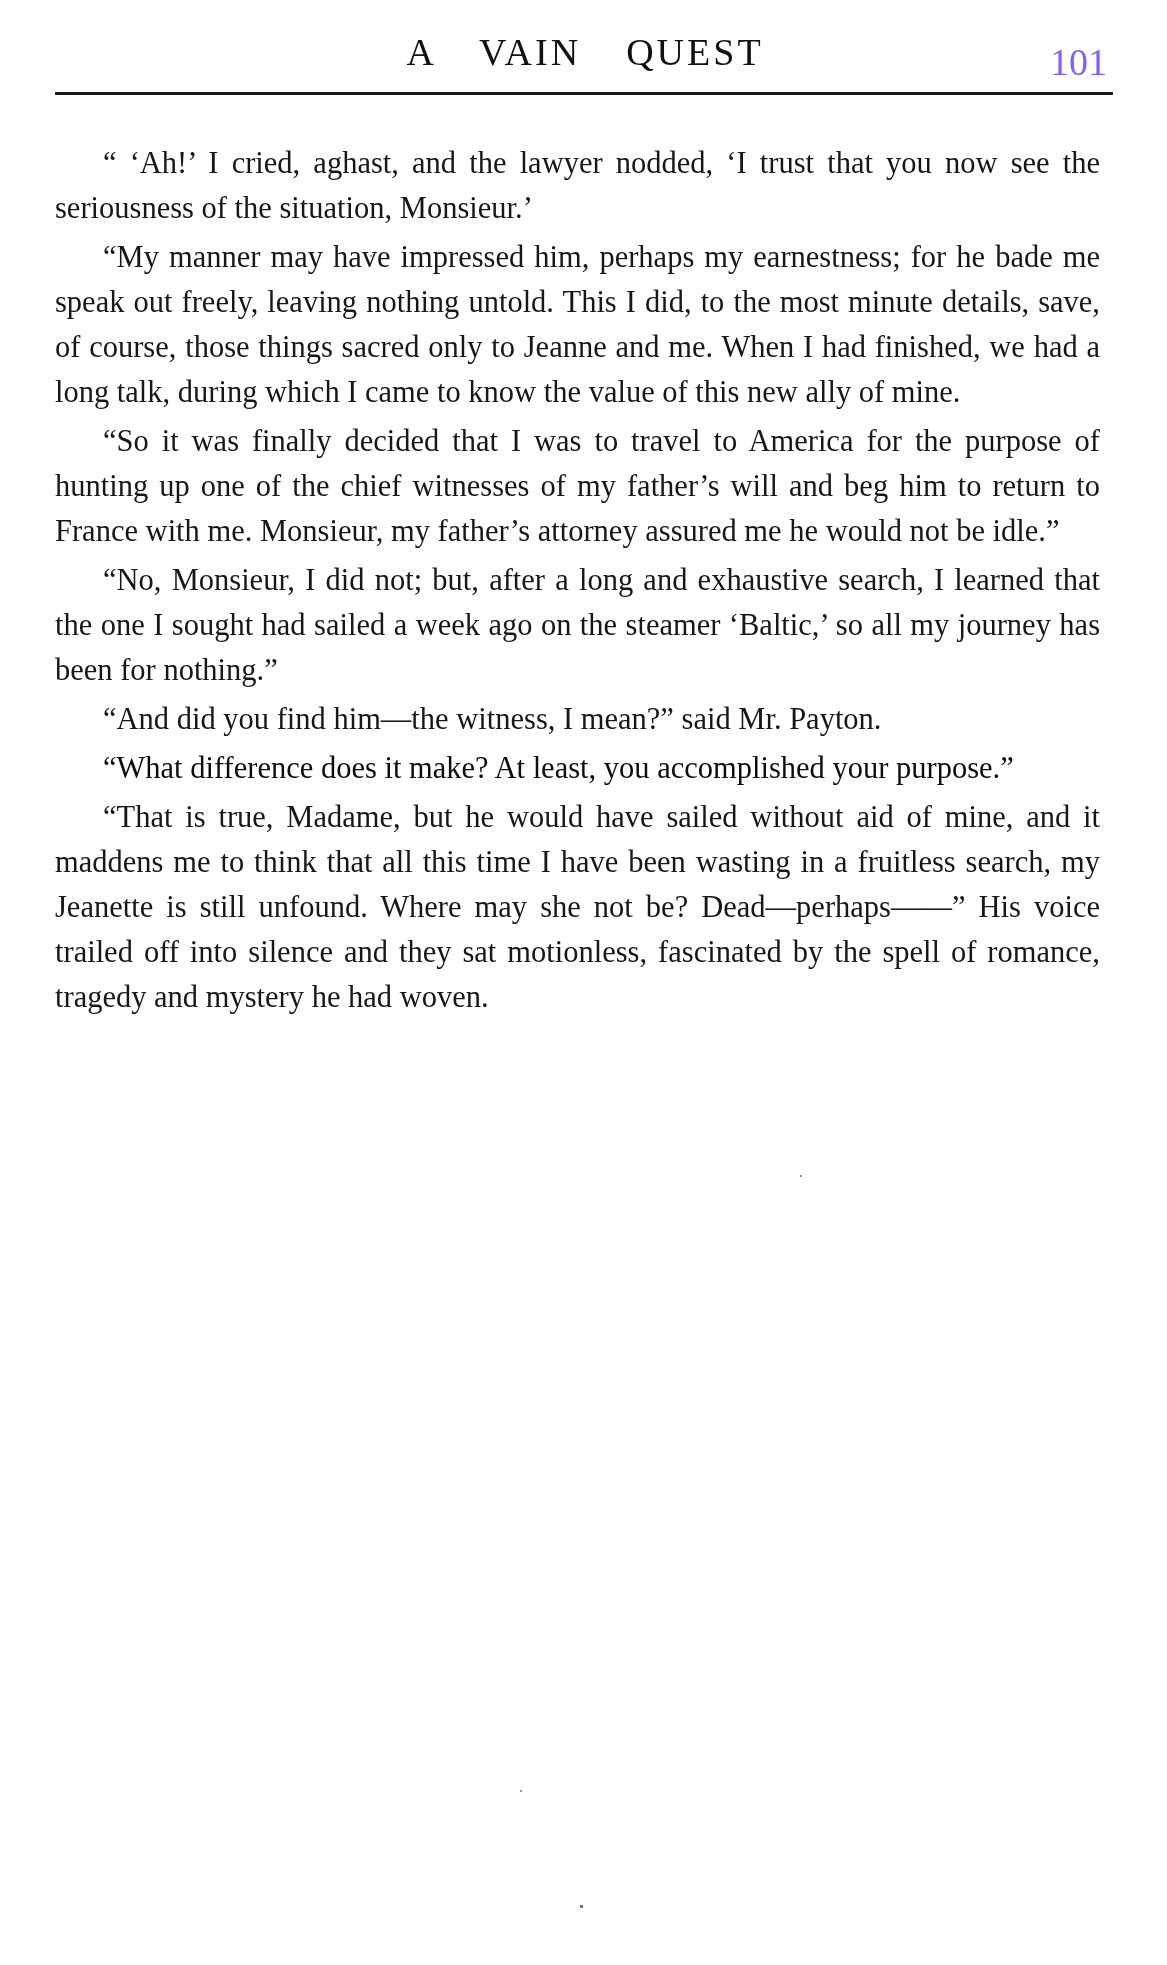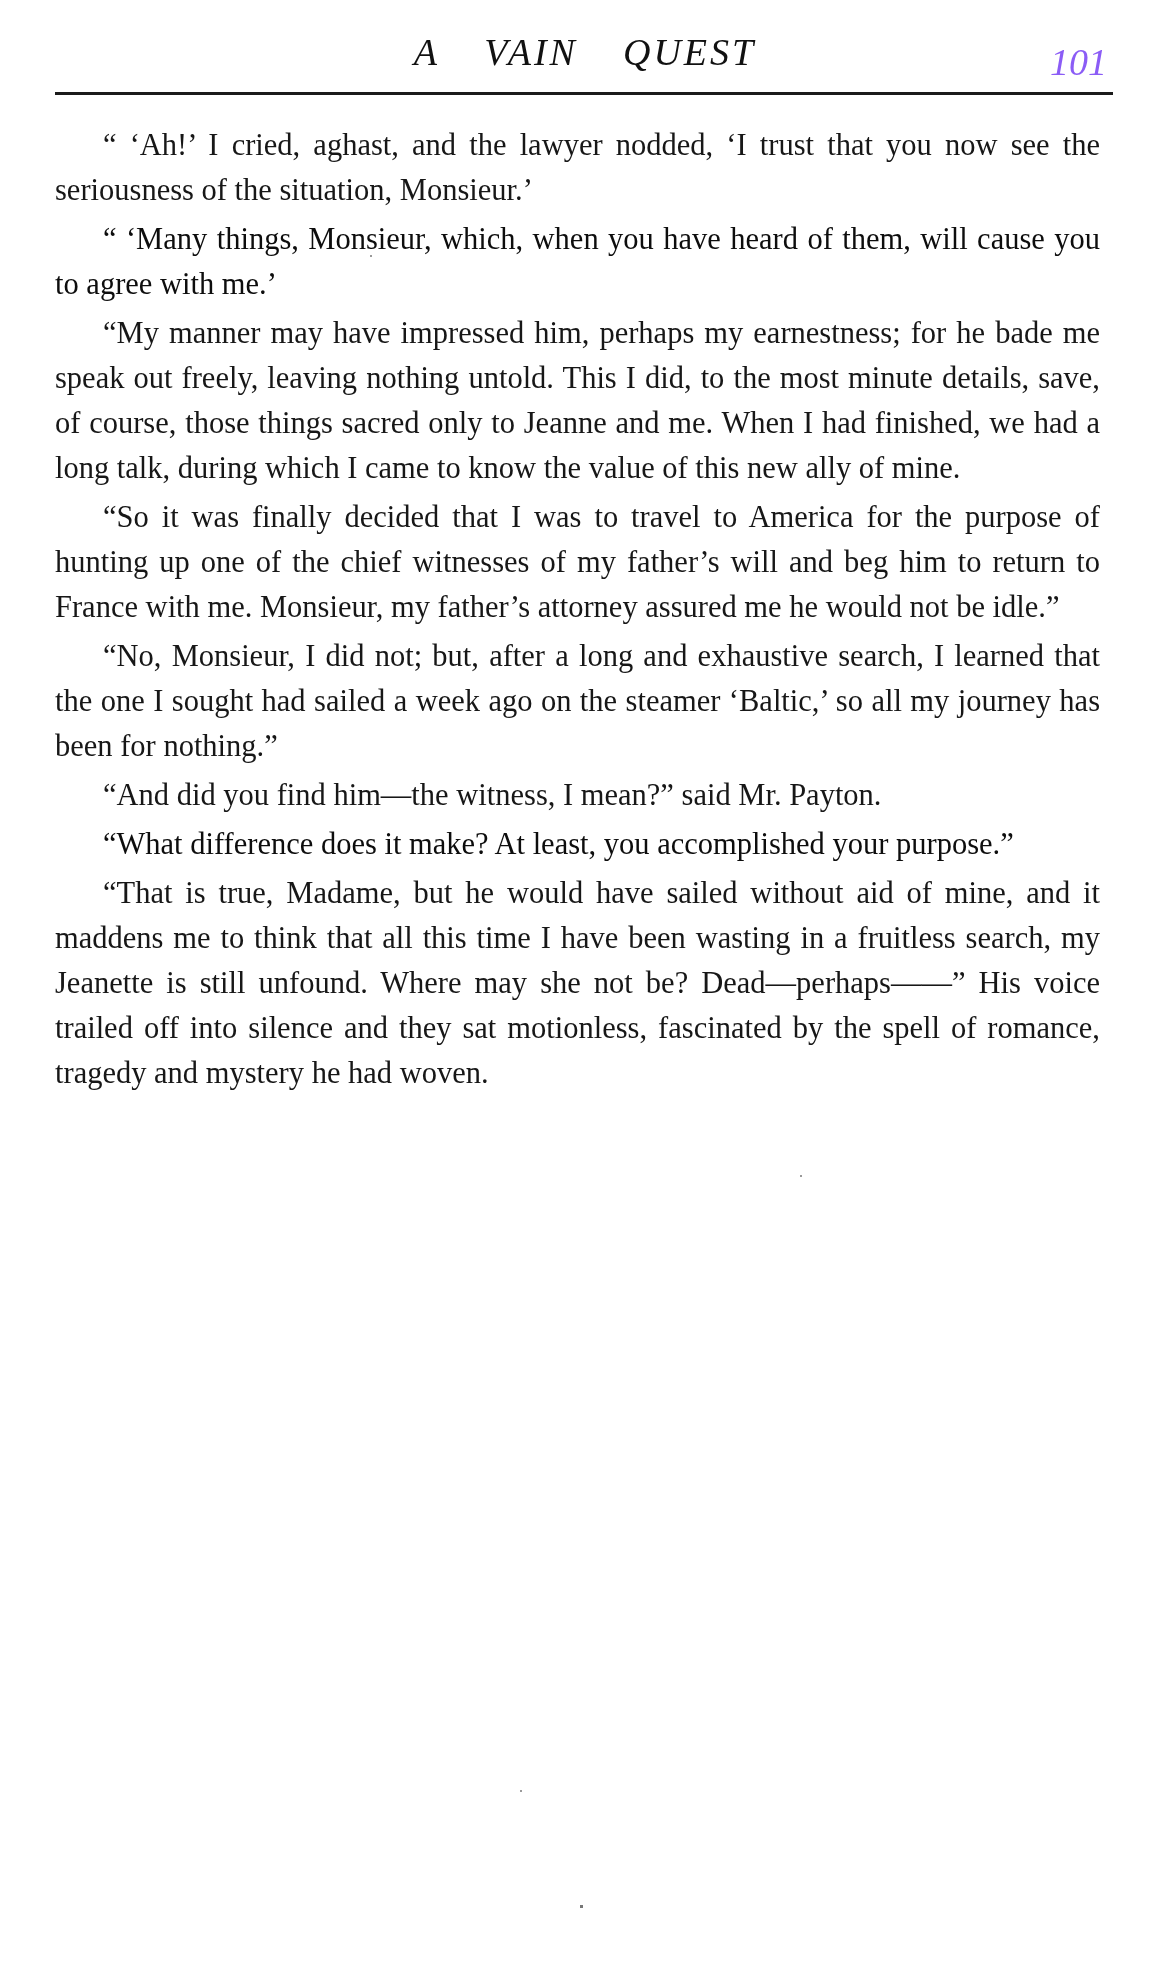--- a/index.html
+++ b/index.html
@@ -28,21 +28,20 @@
     left: 55px;
     top: 30px;
     width: 1060px;
   }
   .header {
     display: flex;
     align-items: baseline;
     justify-content: center;
     position: relative;
     height: 56px;
-    font-style: italic;
   }
   .header-title {
     font-size: 38px;
     letter-spacing: 3px;
     word-spacing: 10px;
     font-family: "Liberation Serif", serif;
     color: #111;
     white-space: pre;
   }
   .header-page-number {
@@ -52,21 +51,21 @@
     font-size: 38px;
     color: #8b5cf6;
   }
   .rule {
     margin-top: 6px;
     height: 3px;
     background: #1b1b1b;
     width: 1058px;
   }
   .body-text {
-    margin-top: 28px;
+    margin-top: 46px;
     width: 1045px;
   }
   p.para {
     margin: 0 0 4px 0;
     font-size: 30.5px;
     line-height: 45px;
     text-align: justify;
     text-justify: inter-word;
     text-indent: 48px;
     color: #171717;
@@ -102,21 +101,20 @@
   <div class="page-inner">
 
     <div class="header">
       <div class="header-title">A  VAIN  QUEST</div>
       <div class="header-page-number">101</div>
     </div>
     <div class="rule"></div>
 
     <div class="body-text">
       <p class="para">“ ‘Ah!’ I cried, aghast, and the lawyer nodded, ‘I trust that you now see the seriousness of the situation, Monsieur.’</p>
-      <p class="para heavy">“ ‘Many things, Monsieur,   which, when you have heard of them, will cause you to agree with me.’</p>
       <p class="para">“My manner may have impressed him, perhaps my earnestness; for he bade me speak out freely, leaving nothing untold.   This I did, to the most minute details, save, of course, those things sacred only to Jeanne and me. When I had finished, we had a long talk, during which I came to know the value of this new ally of mine.</p>
       <p class="para">“So it was finally decided that I was to travel to America for the purpose of hunting up one of the chief witnesses of my father’s will and beg him to return to France with me.   Monsieur, my father’s attorney assured me he would not be idle.”</p>
       <p class="para">“No, Monsieur, I did not; but, after a long and exhaustive search, I learned that the one I sought had sailed a week ago on the steamer ‘Baltic,’ so all my journey has been for nothing.”</p>
       <p class="para">“And did you find him—the witness, I mean?” said Mr. Payton.</p>
       <p class="para heavy">“What difference does it make?   At least, you accomplished your purpose.”</p>
       <p class="para">“That is true, Madame, but he would have sailed without aid of mine, and it maddens me to think that all this time I have been wasting in a fruitless search, my Jeanette is still unfound.   Where may she not be?   Dead—perhaps——”   His voice trailed off into silence and they sat motionless, fascinated by the spell of romance, tragedy and mystery he had woven.</p>
     </div>
 
   </div>
 

